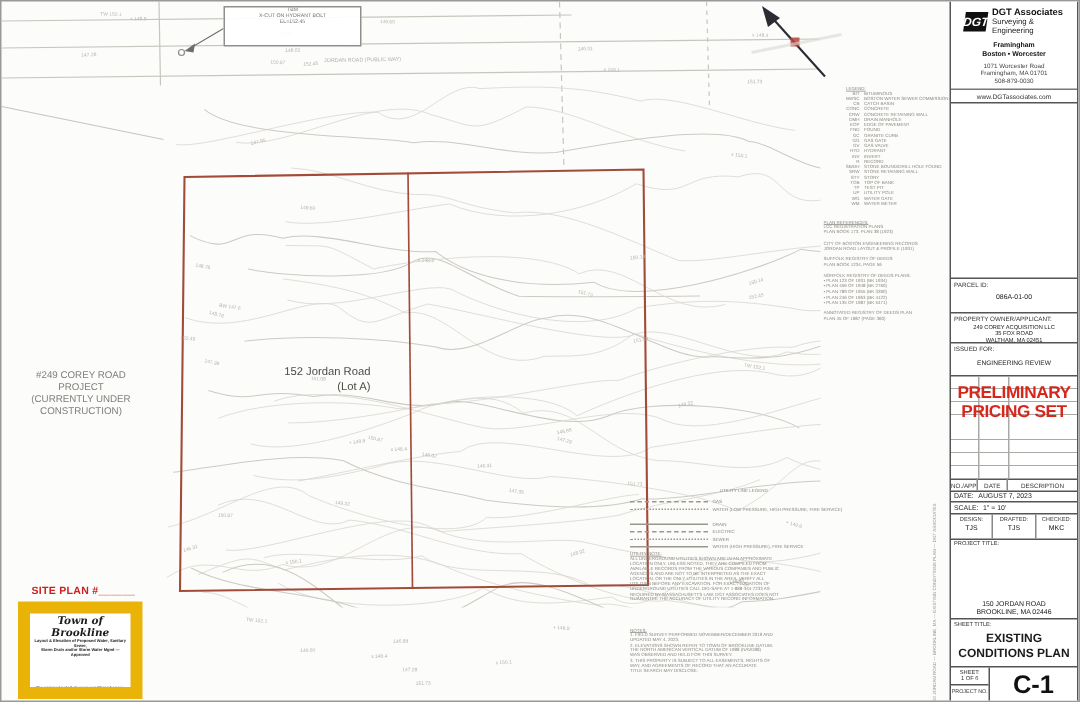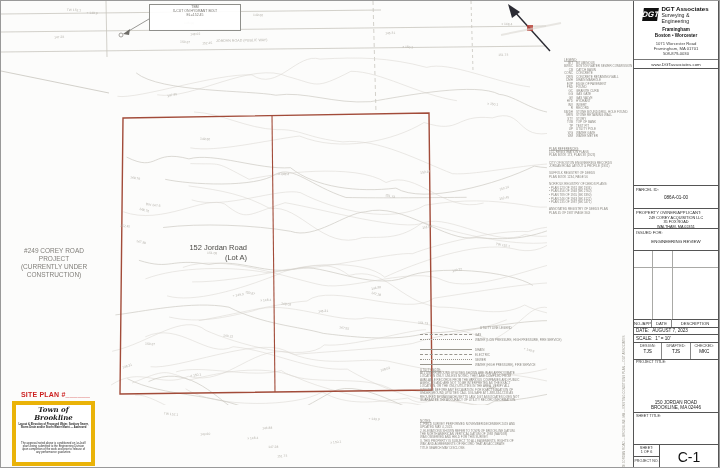--- a/index.html
+++ b/index.html
@@ -34,21 +34,21 @@
   .u-row .ln{width:52px;flex:none;border-top:1px solid #9a978f;margin-right:3px;}
   .u-row .ln.dashed{border-top-style:dashed;}
   .u-row .ln.dotted{border-top-style:dotted;}
   .u-row .lb{font-size:6px;transform:scale(.5);transform-origin:0 50%;white-space:nowrap;color:#8b8882;}
   #unote{left:419px;top:367px;width:124px;color:#8b8882;}
   #unote .t,#notes .t{font-size:6px;text-decoration:underline;}
   #unote .b,#notes .b{font-size:6px;line-height:6.8px;}
   #notes{left:419px;top:418px;width:124px;color:#8b8882;}
   
   #site-plan-label{left:20px;top:390px;font-size:7px;font-weight:bold;letter-spacing:.2px;}
-  #brookline{left:11px;top:400px;width:83px;height:65px;border:4px solid #eab308;background:#fff;box-sizing:border-box;
+  #brookline{left:11px;top:400px;width:83px;height:65px;border:8px solid #eab308;background:#fff;box-sizing:border-box;
              padding:1px 2px;color:#1d1d1d;overflow:hidden;}
   #brookline .title{font-family:"DejaVu Serif",serif;font-style:italic;font-weight:bold;font-size:7px;text-align:center;line-height:8px;}
   #brookline .sub{font-size:5.4px;line-height:6px;font-weight:bold;text-align:center;}
   #brookline .body{font-size:5.6px;line-height:6.2px;text-align:center;color:#2a2a2a;}
   #brookline .dt{font-size:4px;text-align:center;margin-top:2px;}
   #margin-note{left:624px;top:462px;color:#9b988f;font-size:6px;white-space:nowrap;
                transform:rotate(-90deg) scale(.5);transform-origin:0 100%;}
   .scat{position:absolute;font-size:6px;color:#b7b4ad;white-space:nowrap;}
   
   #tb{left:632px;top:0;width:86px;height:468px;background:#fff;border-left:1px solid #555;border-right:1px solid #555;box-sizing:border-box;}
@@ -76,21 +76,21 @@
   #dcd{position:absolute;left:0;top:342px;width:84px;height:16px;border-bottom:1px solid #555;display:flex;}
   #dcd .cell{flex:1;border-right:1px solid #888;text-align:center;box-sizing:border-box;padding-top:1px;}
   #dcd .cell:last-child{border-right:none;}
   #dcd .l{font-size:3.8px;color:#444;}
   #dcd .v{font-size:4.6px;color:#111;margin-top:1px;}
   .big-title{text-align:center;font-weight:bold;color:#1b1b1b;}
   #sheet-corner{position:absolute;left:0;top:443px;width:84px;height:24px;display:flex;}
   #sheet-corner .lcol{width:26px;border-right:1px solid #555;box-sizing:border-box;display:flex;flex-direction:column;}
   #sheet-corner .lcol .c1{flex:1;border-bottom:1px solid #555;font-size:3.8px;color:#333;text-align:center;padding-top:1px;}
   #sheet-corner .lcol .c2{flex:1;font-size:3.6px;color:#333;text-align:center;padding-top:2px;}
-  #sheet-corner .num{flex:1;display:flex;align-items:center;justify-content:center;font-weight:normal;font-size:14px;color:#111;}
+  #sheet-corner .num{flex:1;display:flex;align-items:center;justify-content:center;font-weight:bold;font-size:17px;color:#111;}
 </style>
 </head>
 <body>
 
 <div id="sheet">
 
   <svg id="linework" class="abs" width="720" height="468" viewBox="0 0 720 468" style="left:0;top:0;">
     <defs>
         <clipPath id="topoclip">
           <rect x="106" y="56" width="440" height="348"></rect>
@@ -464,20 +464,24 @@
 
     <div class="sec" style="top:228px;height:22px;">
       <div class="tb-label">ISSUED FOR:</div>
       <div class="tb-val-c" style="font-size:4.4px;margin-top:3px;">ENGINEERING REVIEW</div>
     </div>
 
     <div id="rev-grid">
       <div class="rev-col" style="left:18px;"></div>
       <div class="rev-col" style="left:38px;"></div>
     </div>
+    <div id="stamp" style="color: rgb(216, 38, 29);">
+      <div>PRELIMINARY</div>
+      <div>PRICING SET</div>
+    </div>
     <div id="rev-head">
       <div style="width:18px;">NO./APP</div>
       <div style="width:20px;">DATE</div>
       <div style="flex:1;border-right:none;">DESCRIPTION</div>
     </div>
 
     <div class="kv-row" style="top:326px;">
       <span>DATE:</span>
       <span>AUGUST 7, 2023</span>
     </div>
@@ -503,20 +507,22 @@
 
     <div class="sec" style="top:358px;height:7px;border-bottom:none;">
       <div class="tb-label" style="font-size:3.8px;padding:1px 2px 0;">PROJECT TITLE:</div>
     </div>
     <div class="tb-val-c pre abs" style="left:0;top:399px;width:84px;font-size:4.6px;line-height:5.4px;">150 JORDAN ROAD
 BROOKLINE, MA 02446</div>
 
     <div class="sec" style="top:411px;height:7px;border-bottom:none;border-top:1px solid #555;">
       <div class="tb-label" style="font-size:3.8px;padding:1px 2px 0;">SHEET TITLE:</div>
     </div>
+    <div class="big-title pre abs" style="left:0;top:420px;width:84px;font-size:8px;line-height:9.5px;">EXISTING
+CONDITIONS PLAN</div>
 
     <div id="sheet-corner" style="border-top:1px solid #555;">
       <div class="lcol">
         <div class="c1">
           <span>SHEET:</span><br><span>1 OF 6</span>
         </div>
         <div class="c2">PROJECT NO.</div>
       </div>
       <div class="num">C-1</div>
     </div>

